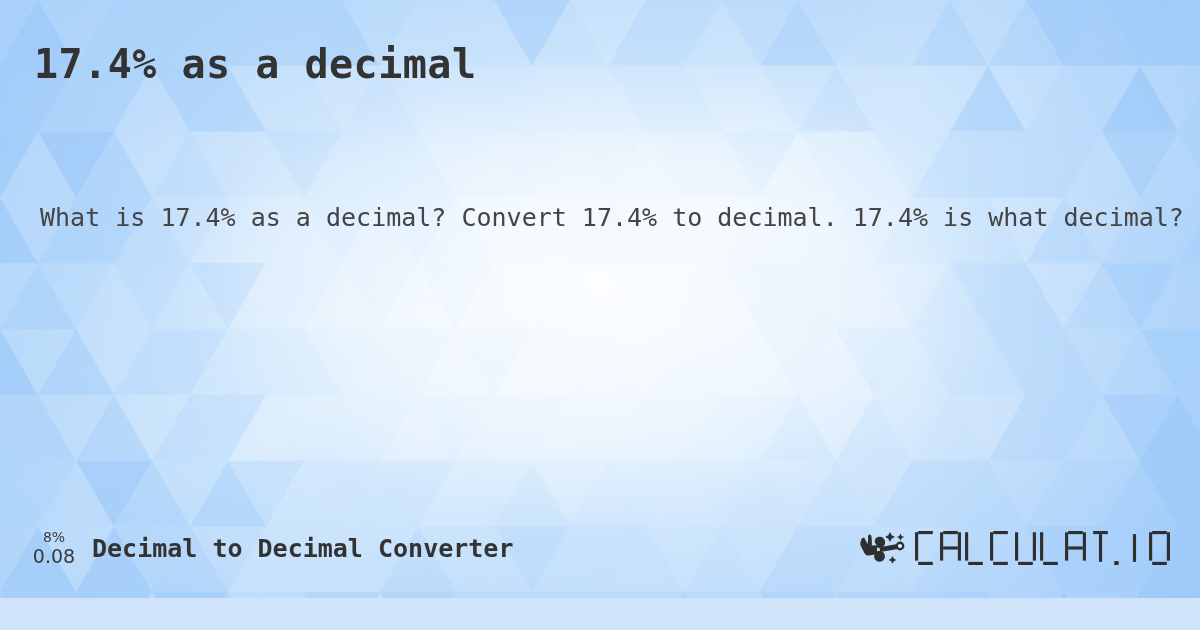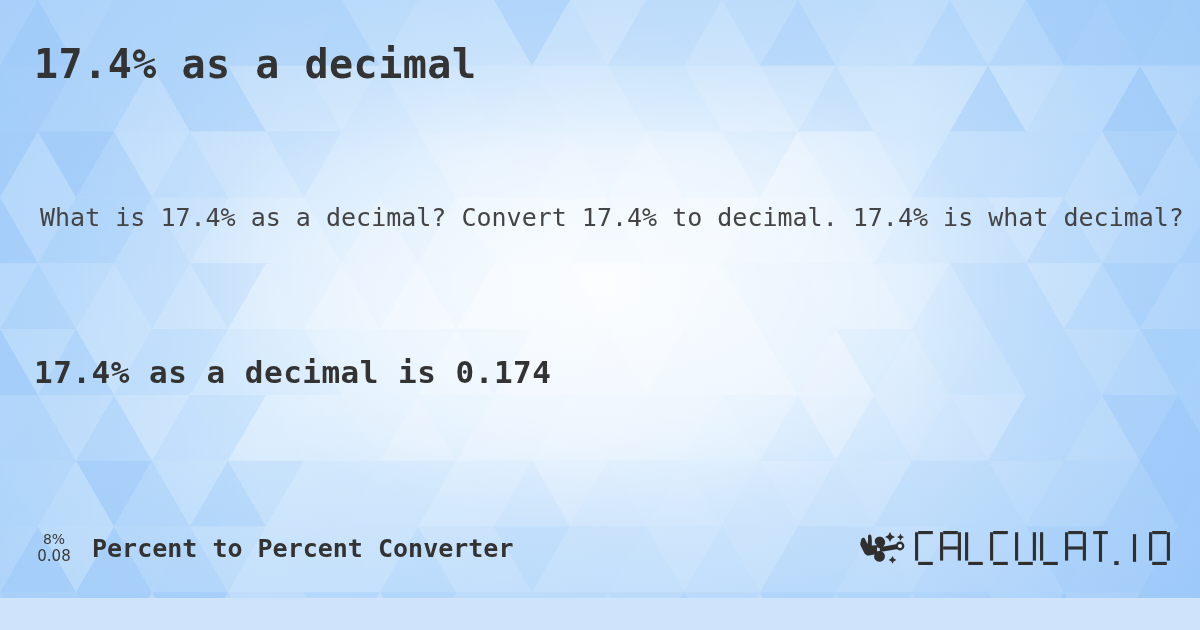--- a/index.html
+++ b/index.html
@@ -116,21 +116,21 @@
     font-family: "DejaVu Sans", sans-serif;
     color: #3a3a3a;
     line-height: 1;
     width: 52px;
   }
   #converter-icon .pct {
     font-size: 14px;
     letter-spacing: 0px;
   }
   #converter-icon .dec {
-    font-size: 15px;
+    font-size: 19px;
     margin-top: 3px;
   }
   #footer-title {
     font-family: "DejaVu Sans Mono", monospace;
     font-size: 25px;
     font-weight: bold;
     color: #333333;
     white-space: nowrap;
     letter-spacing: 0px;
   }
@@ -668,34 +668,33 @@
   </svg>
   <div id="bg-overlay"></div>
   <div id="bg-overlay2"></div>
 
   <div id="content">
 
     <h1 id="page-title">17.4% as a decimal</h1>
 
     <p id="description">What is 17.4% as a decimal? Convert 17.4% to decimal. 17.4% is what decimal?</p>
 
-    <p id="answer">17.4% as a decimal is 0.174</p>
 
   </div>
 
   <div id="footer">
 
     <div id="footer-left">
 
       <div id="converter-icon">
         <span class="pct">8%</span>
         <span class="dec">0.08</span>
       </div>
 
-      <div id="footer-title">Percent to Percent Converter</div>
+      <div id="footer-title">Decimal to Decimal Converter</div>
     </div>
 
     <div id="brand">
 
       <svg id="brand-mark" viewBox="0 0 56 42" aria-hidden="true">
 
         <path fill="#2f2f2f" d="
           M6 14
           C6 11 8 10 9.5 11
           L12.5 17

